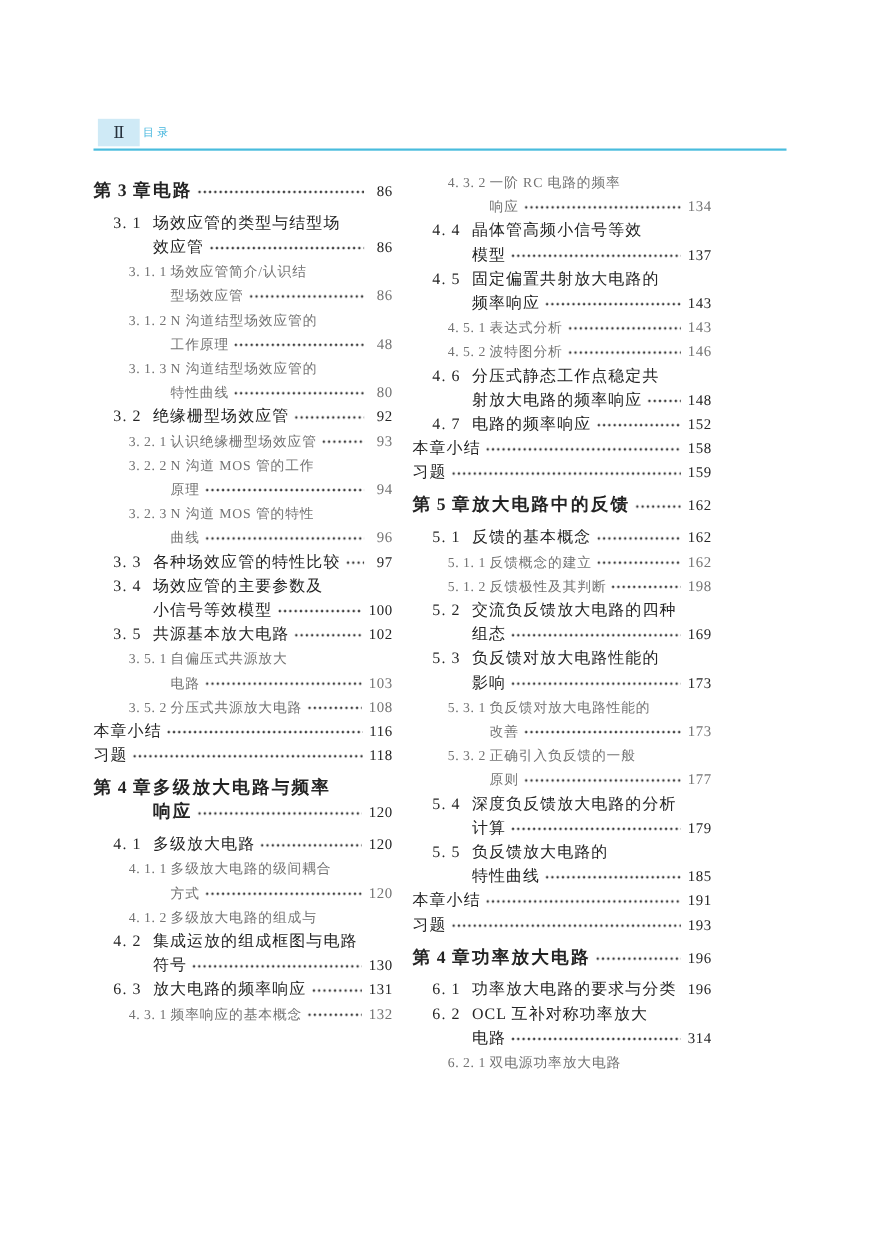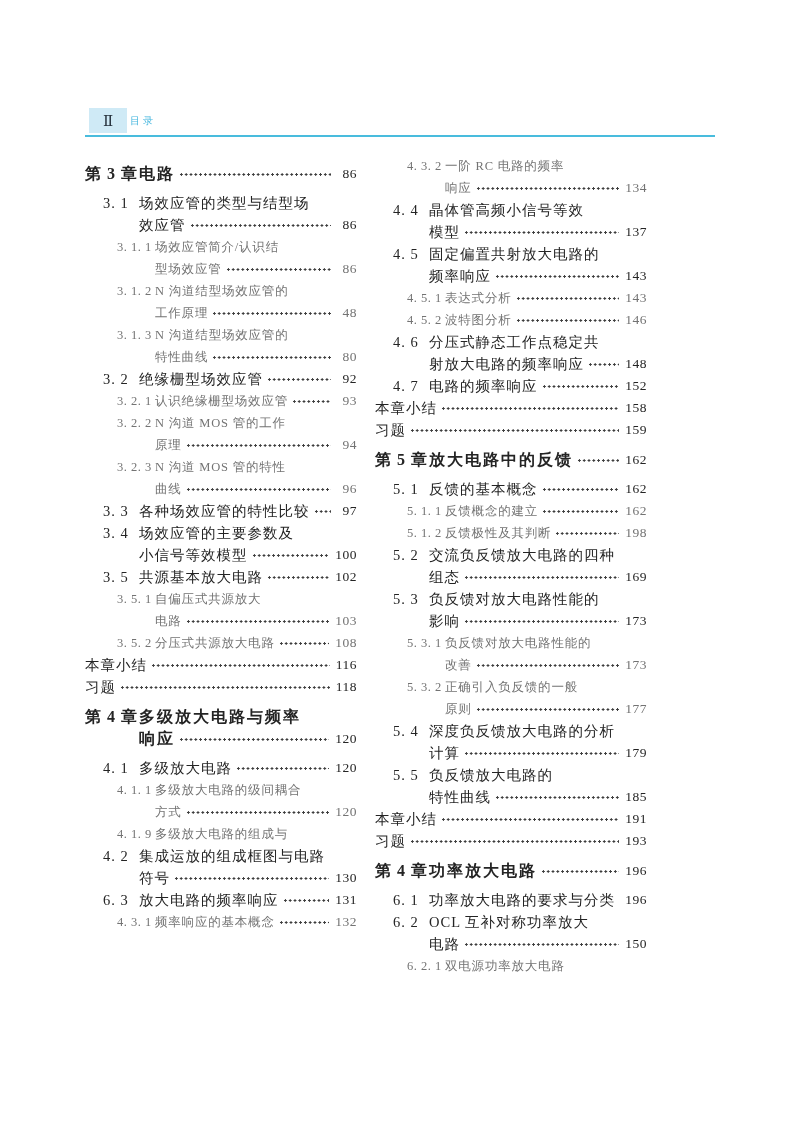--- a/index.html
+++ b/index.html
@@ -325,21 +325,21 @@
             <div class="tline last">
               <span class="ttext">方式</span>
               <span class="leader"></span>
               <span class="page-num">120</span>
             </div>
           </div>
         </div>
       </div>
       <div class="entry lvl-subsection">
         <div class="row">
-          <span class="num">4. 1. 9</span>
+          <span class="num">4. 1. 2</span>
           <div class="title">
             <div class="tline"><span class="ttext">多级放大电路的组成与</span></div>
           </div>
         </div>
       </div>
       <div class="entry lvl-section">
         <div class="row">
           <span class="num">4. 2</span>
           <div class="title">
             <div class="tline"><span class="ttext">集成运放的组成框图与电路</span></div>
@@ -660,21 +660,21 @@
         </div>
       </div>
       <div class="entry lvl-section">
         <div class="row">
           <span class="num">6. 2</span>
           <div class="title">
             <div class="tline"><span class="ttext">OCL 互补对称功率放大</span></div>
             <div class="tline last">
               <span class="ttext">电路</span>
               <span class="leader"></span>
-              <span class="page-num">150</span>
+              <span class="page-num">314</span>
             </div>
           </div>
         </div>
       </div>
       <div class="entry lvl-subsection">
         <div class="row">
           <span class="num">6. 2. 1</span>
           <div class="title">
             <div class="tline last">
               <span class="ttext">双电源功率放大电路</span>

